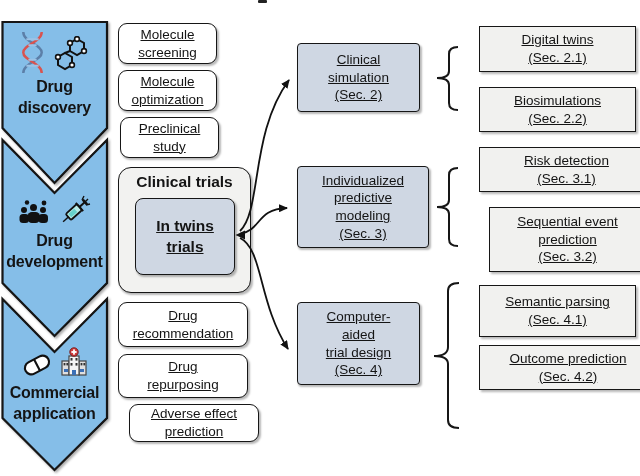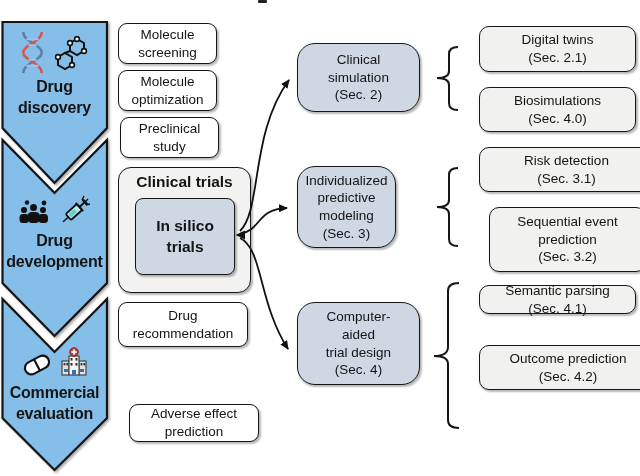--- a/index.html
+++ b/index.html
@@ -4,23 +4,23 @@
 <style>
   html,body{margin:0;padding:0;background:#fff;}
   #root{position:relative;width:640px;height:476px;overflow:hidden;background:#fff;
         font-family:"Liberation Sans",sans-serif;color:#141414;}
   svg.layer{position:absolute;left:0;top:0;z-index:0;}
   svg.over{z-index:2;pointer-events:none;}
   .box{position:absolute;display:flex;align-items:center;justify-content:center;
        text-align:center;white-space:pre-line;background:#fff;
        border:1.7px solid #161616;border-radius:9px;
        box-shadow:1.8px 2px 2px rgba(0,0,0,.28);
-       font-size:13.5px;line-height:1.3;z-index:1;padding:2px 20px;box-sizing:border-box;}
-  .topic{background:var(--topic_fill,#F1F1EF);border-radius:10px;}
-  .section{background:var(--section_fill,#CFD7E3);border-radius:18px;font-size:13.5px;}
+       font-size:13.5px;line-height:1.3;z-index:1;padding:2px 20px;box-sizing:border-box;text-decoration:underline;}
+  .topic{background:var(--topic_fill,#F1F1EF);border-radius:0;}
+  .section{background:var(--section_fill,#CFD7E3);border-radius:4px;font-size:13.5px;}
   .panel{background:var(--panel_fill,#F2F2F0);border-radius:13px;align-items:flex-start;}
   .inner{background:var(--section_fill,#CFD7E3);border-radius:8px;font-weight:bold;font-size:15.5px;}
   .panel-title{position:absolute;left:0;top:4px;width:100%;text-align:center;
                font-weight:bold;font-size:15.5px;}
   .stage-label{position:absolute;left:2px;width:105px;text-align:center;font-weight:bold;
                font-size:16px;line-height:1.32;white-space:pre-line;z-index:1;letter-spacing:-.2px;}
   .icon-row{position:absolute;left:2px;width:105px;display:flex;justify-content:center;
             align-items:flex-end;gap:6px;z-index:1;}
   .frag{position:absolute;left:258px;top:0;width:9px;height:2.5px;background:#222;
         border-radius:1px;z-index:1;}
@@ -112,61 +112,62 @@
           <rect x="7.4" y="16" width="1.8" height="2.4"></rect>
         <rect x="21.6" y="16" width="1.8" height="2.4"></rect>
           <rect x="24.4" y="16" width="1.8" height="2.4"></rect>
       </g>
       <rect x="13" y="23" width="4" height="5" fill="#3B6FB5"></rect>
       <rect x="5" y="22" width="4" height="3" fill="#3B6FB5"></rect>
       <rect x="21" y="22" width="4" height="3" fill="#3B6FB5"></rect>
     </svg>
   </div>
   <div class="stage-label" style="top:382px">Commercial
-evaluation</div>
+application</div>
 
   <div class="box" style="left:118px;top:23px;width:99px;height:41px">Molecule
 screening</div>
   <div class="box" style="left:118px;top:70px;width:99px;height:41px">Molecule
 optimization</div>
   <div class="box" style="left:120px;top:117px;width:99px;height:41px">Preclinical
 study</div>
 
   <div class="box panel" style="left:118px;top:167px;width:133px;height:126px">
     <div class="panel-title">Clinical trials</div>
-    <div class="box inner" style="left:16px;top:30px;width:100px;height:77px">In silico
+    <div class="box inner" style="left:16px;top:30px;width:100px;height:77px">In twins
 trials</div>
   </div>
 
   <div class="box" style="left:118px;top:302px;width:130px;height:45px">Drug
 recommendation</div>
+  <div class="box" style="left:118px;top:354px;width:130px;height:44px">Drug repurposing</div>
   <div class="box" style="left:129px;top:404px;width:130px;height:38px">Adverse effect
 prediction</div>
 
   <div class="box section" style="left:297px;top:43px;width:123px;height:69px">Clinical
 simulation
 (Sec. 2)</div>
-  <div class="box section" style="left:297px;top:166px;width:99px;height:82px">Individualized
+  <div class="box section" style="left:297px;top:166px;width:132px;height:82px">Individualized
 predictive
 modeling
 (Sec. 3)</div>
   <div class="box section" style="left:297px;top:302px;width:123px;height:83px">Computer-aided
 trial design
 (Sec. 4)</div>
 
   <div class="box topic" style="left:479px;top:26px;width:157px;height:46px">Digital twins
 (Sec. 2.1)</div>
   <div class="box topic" style="left:479px;top:87px;width:157px;height:45px">Biosimulations
-(Sec. 4.0)</div>
+(Sec. 2.2)</div>
   <div class="box topic" style="left:479px;top:147px;width:175px;height:45px">Risk detection
 (Sec. 3.1)</div>
   <div class="box topic" style="left:489px;top:207px;width:157px;height:65px">Sequential event
 prediction
 (Sec. 3.2)</div>
-  <div class="box topic" style="left:479px;top:285px;width:157px;height:29px">Semantic parsing
+  <div class="box topic" style="left:479px;top:285px;width:157px;height:52px">Semantic parsing
 (Sec. 4.1)</div>
   <div class="box topic" style="left:479px;top:345px;width:178px;height:45px">Outcome prediction
 (Sec. 4.2)</div>
 
   <svg class="layer over" width="640" height="476" viewBox="0 0 640 476">
     <defs>
       <marker id="ah" markerUnits="userSpaceOnUse" markerWidth="10" markerHeight="8" refX="8" refY="4" orient="auto">
         <path d="M0,0 L9,4 L0,8 Z" fill="#111"></path>
       </marker>
     </defs>

